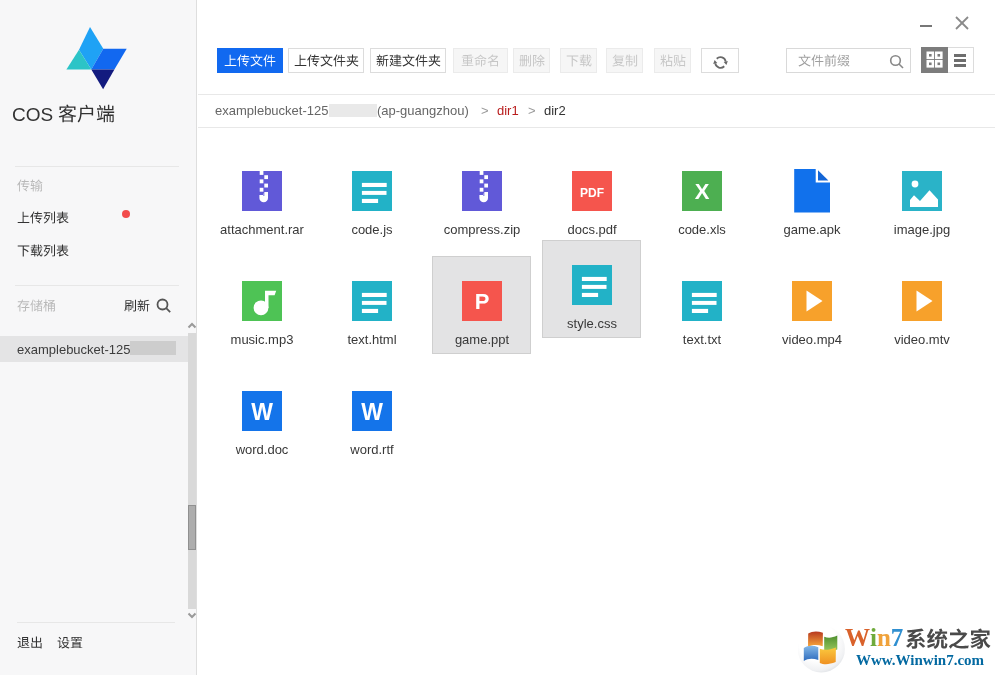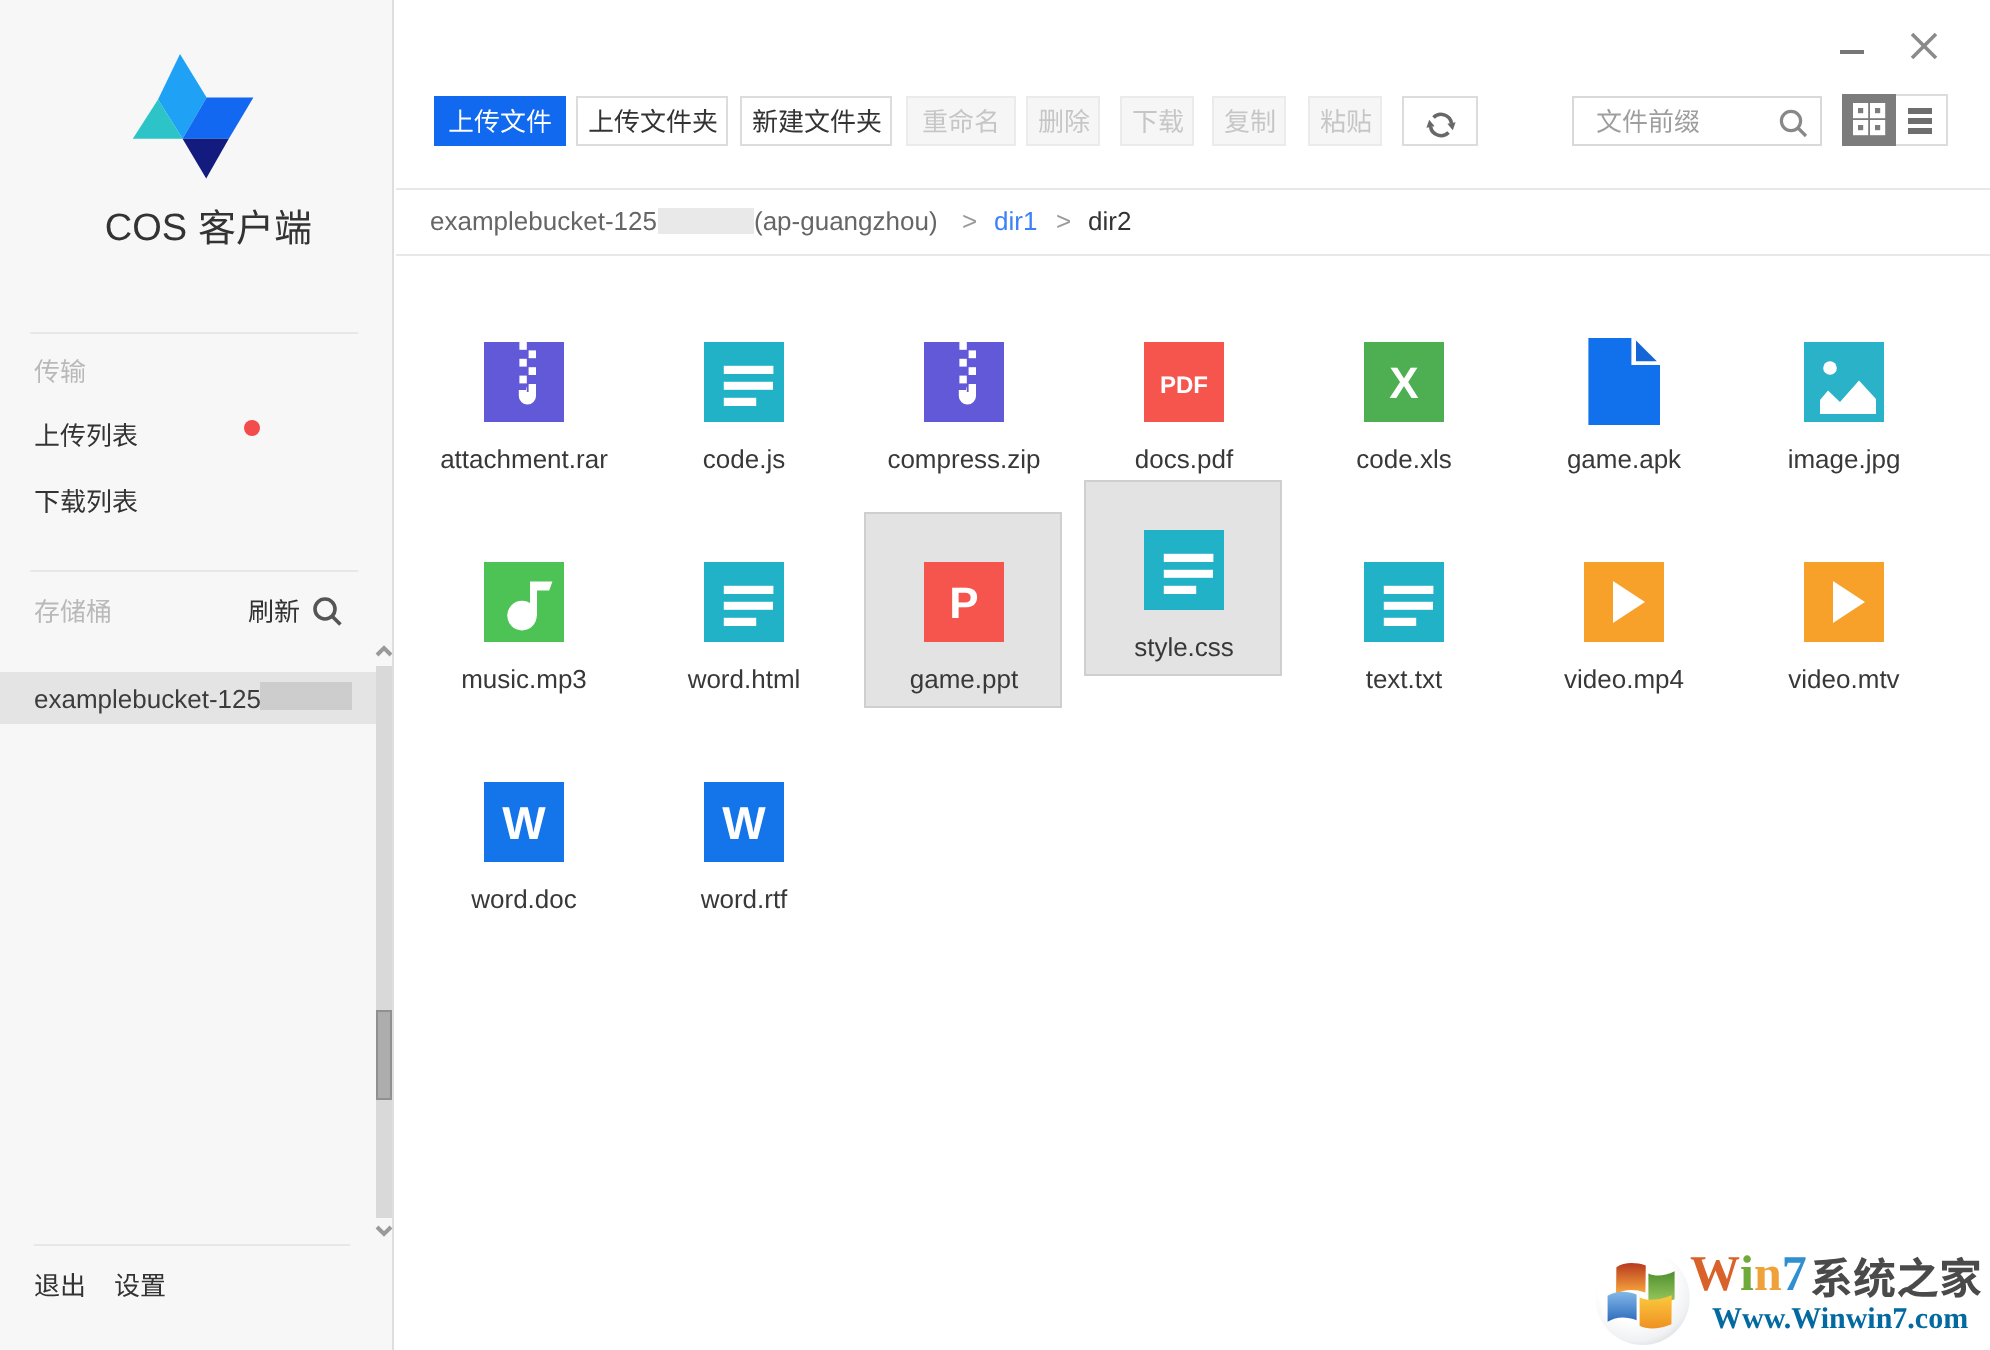--- a/index.html
+++ b/index.html
@@ -8,21 +8,21 @@
   .abs { position:absolute; }
   #stage { position:relative; width:995px; height:675px; background:#fff; transform:translateZ(0); will-change:transform; }
 
   
   #side { position:absolute; left:0; top:0; width:197px; height:675px;
     background:#f7f7f8; border-right:1px solid #dedede; }
   .sep { position:absolute; height:1px; background:#e7e7e7; }
   .menu { position:absolute; left:17px; }
   .menu svg { display:block; }
   #cosname { position:absolute; left:0; top:104px; width:196px; display:flex;
-    justify-content:center; align-items:flex-start; font-size:19px; color:#333;padding-left:12px; }
+    justify-content:flex-start; align-items:flex-start; font-size:19px; color:#333;padding-left:12px; }
   #cosname span { margin-right:5px; position:relative; top:0px; }
   #reddot { position:absolute; left:122px; top:210px; width:8px; height:8px;
     border-radius:50%; background:#f24c4c; }
   #bucketrow { position:absolute; left:0; top:336px; width:196px; height:26px;
     background:#e4e4e5; }
   #bucketrow .txt { position:absolute; left:17px; top:6px; font-size:13px; color:#3c3c3c; }
   #bucketredact { position:absolute; left:130px; top:5px; width:46px; height:14px;
     background:#cdcdcd; }
 
   
@@ -239,21 +239,21 @@
       <div class="bar" style="top:6px;"></div>
       <div class="bar" style="top:11px;"></div>
       <div class="bar" style="top:16px;"></div>
     </div>
 
     <div id="crumb">
       <div class="t" style="left:17px; color:#666;">examplebucket-125</div>
       <div class="abs" style="left:131px; top:9px; width:48px; height:13px; background:#e9e9e9;"></div>
       <div class="t" style="left:179px; color:#666;text-align:center;">(ap-guangzhou)</div>
       <div class="t" style="left:283px; color:#999;">&gt;</div>
-      <div class="t" style="left:299px; color:#3b82f6;">dir1</div>
+      <div class="t" style="left:299px; color:#b91c1c;">dir1</div>
       <div class="t" style="left:330px; color:#999;">&gt;</div>
       <div class="t" style="left:346px; color:#333;">dir2</div>
     </div>
 
     <div id="grid">
       <div class="cell" style="left:14px; top:146px;">
           <svg width="40" height="40" viewBox="0 0 40 40">
             <rect width="40" height="40" fill="#6159d8"></rect>
             <rect x="17.7" y="0" width="3.7" height="3.9" fill="#fff"></rect>
             <rect x="22.3" y="4.2" width="3.7" height="3.9" fill="#fff"></rect>
@@ -325,21 +325,21 @@
           </svg>
           <div class="lab">music.mp3</div>
         </div>
       <div class="cell" style="left:124px; top:256px;">
           <svg width="40" height="40" viewBox="0 0 40 40">
             <rect width="40" height="40" fill="#22b2c7"></rect>
             <rect x="9.9" y="11.9" width="24.8" height="4.1" fill="#fff"></rect>
             <rect x="9.9" y="19.9" width="24.6" height="4.0" fill="#fff"></rect>
             <rect x="9.9" y="27.9" width="16.2" height="4.1" fill="#fff"></rect>
           </svg>
-          <div class="lab">word.html</div>
+          <div class="lab">text.html</div>
         </div>
       <div class="cell sel" style="left:234px; top:256px;">
           <svg width="40" height="40" viewBox="0 0 40 40">
             <rect width="40" height="40" fill="#f5554d"></rect>
             <text x="20" y="28" font-size="22" font-weight="bold" fill="#fff" text-anchor="middle" font-family="Liberation Sans, sans-serif">P</text>
           </svg>
           <div class="lab">game.ppt</div>
         </div>
       <div class="cell sel" style="left:344px; top:240px;padding-left:12px;">
           <svg width="40" height="40" viewBox="0 0 40 40">

